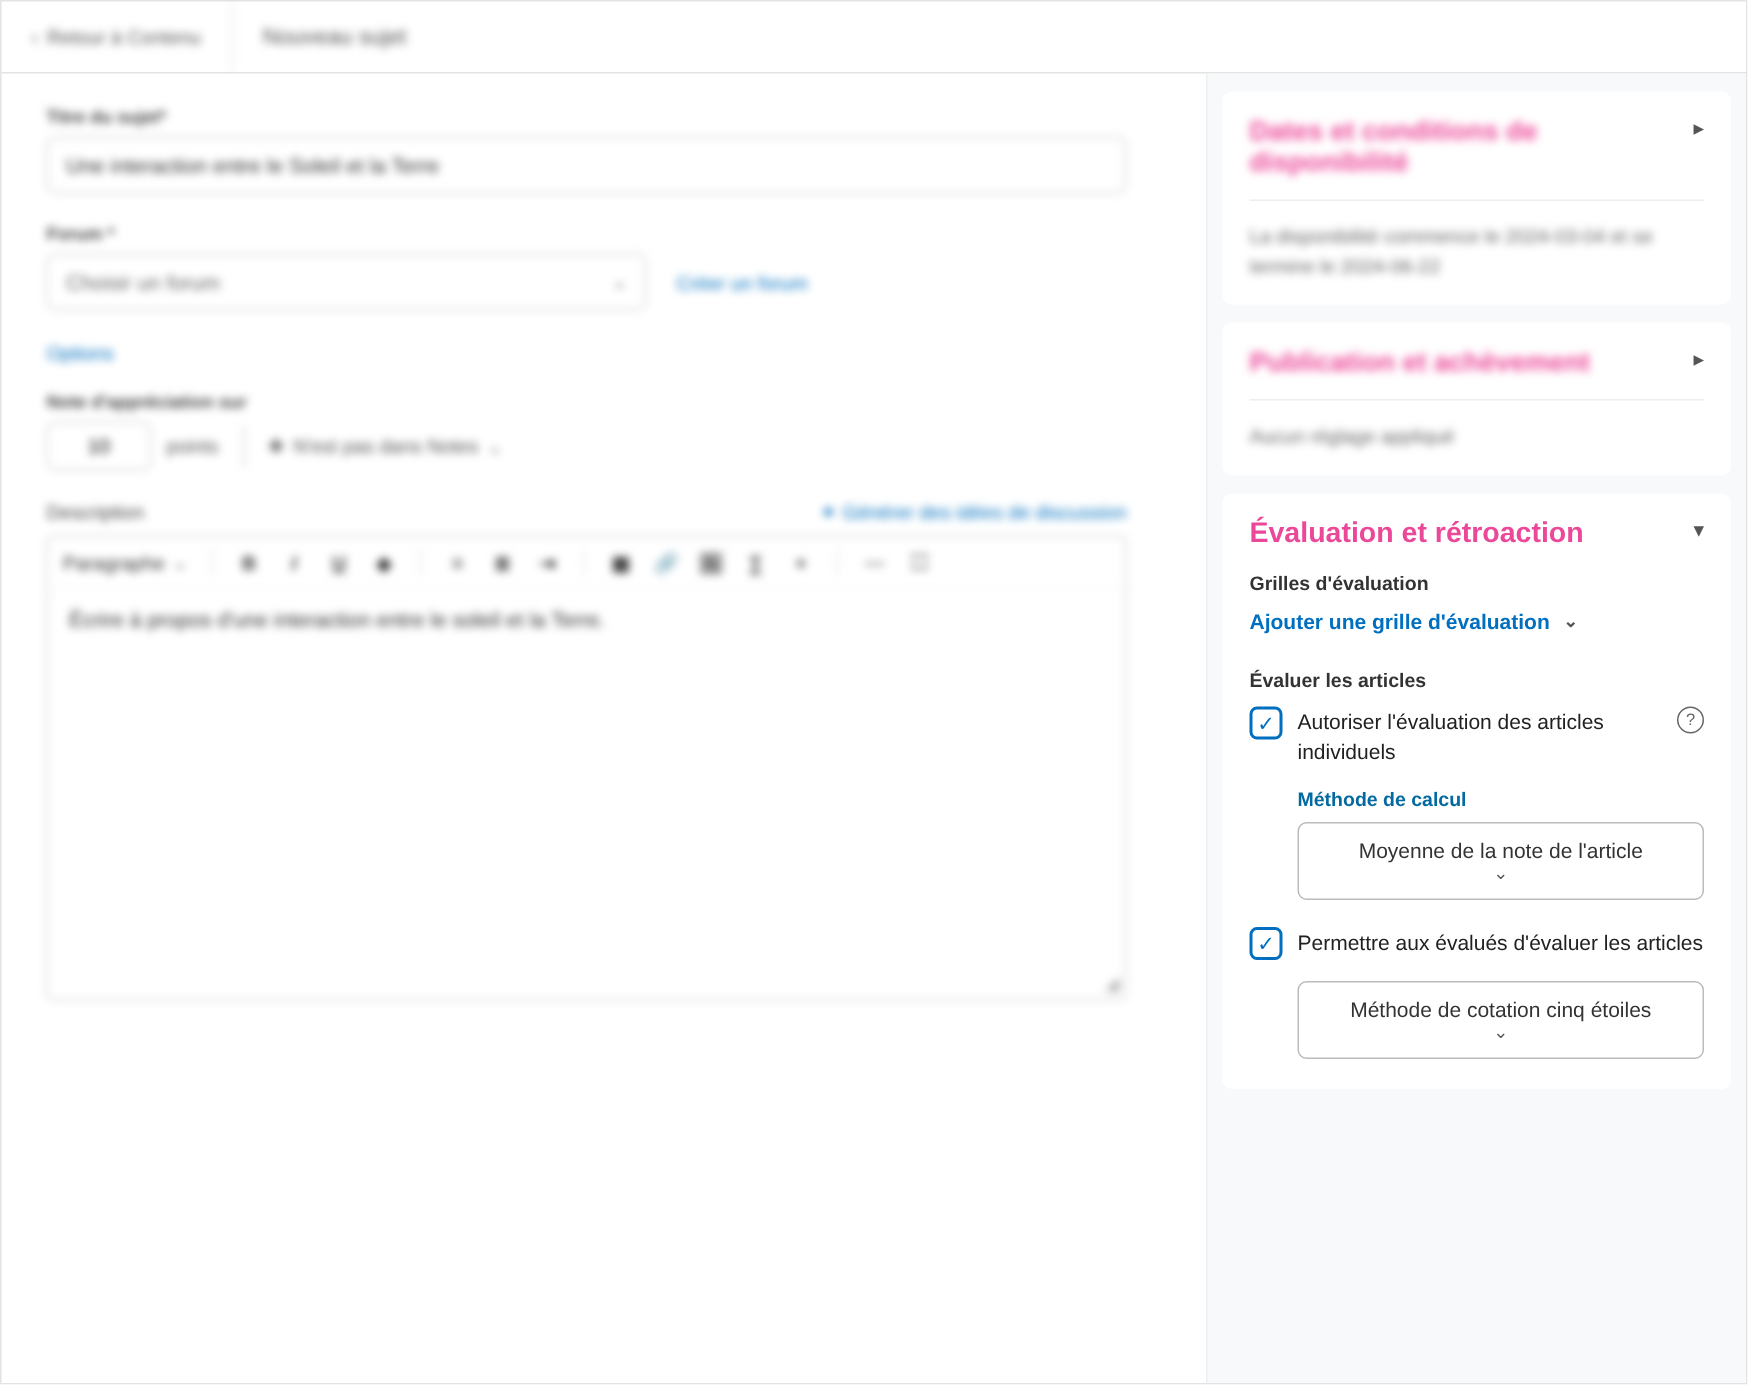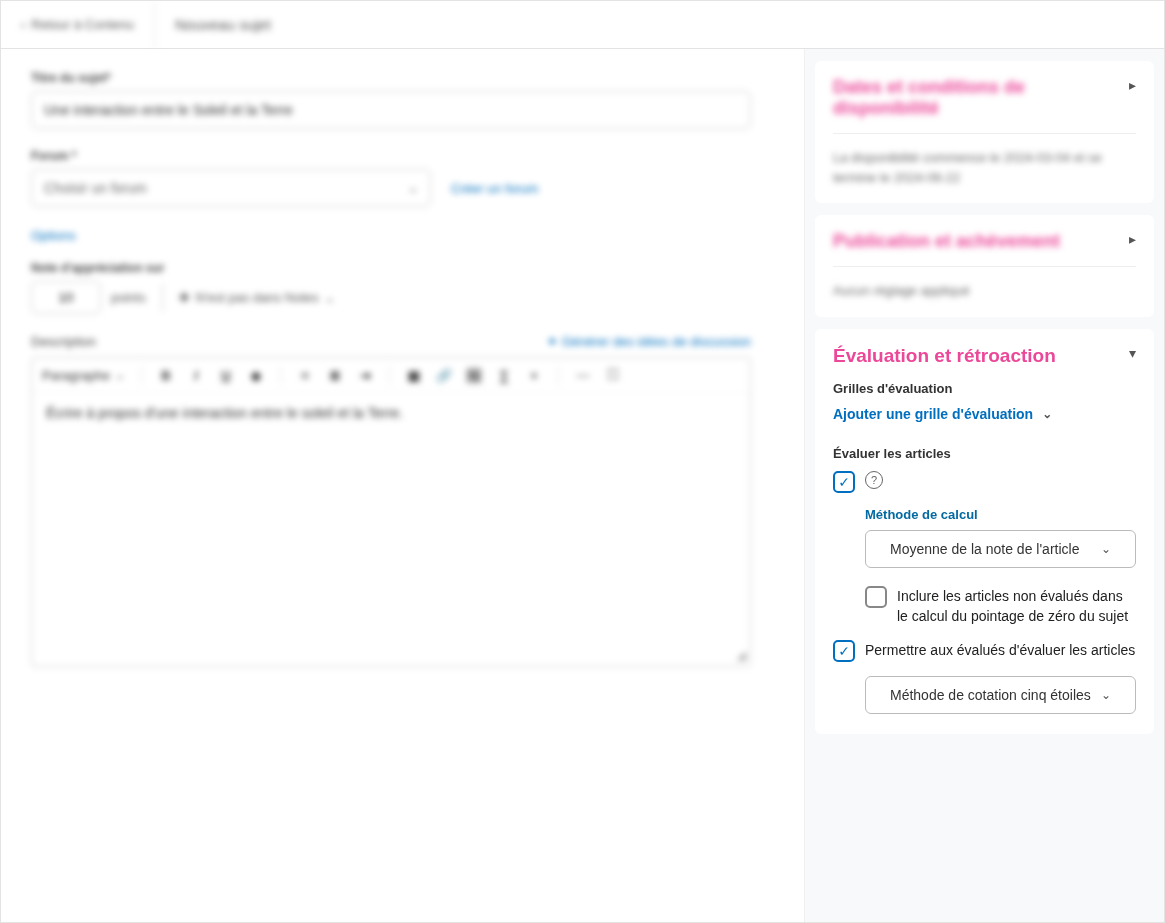--- a/index.html
+++ b/index.html
@@ -186,28 +186,29 @@
   border: 1.5px solid #666;
   border-radius: 50%;
   display:flex; align-items:center; justify-content:center;
   font-size: 11px; color:#666; flex-shrink:0;
 }
 .indent { margin-left: 32px; }
 .small-label { font-size: 13px; font-weight: 600; color: #0369a1; margin-bottom: 8px; }
 .dropdown {
   border: 1px solid #bbb;
   border-radius: 6px;
-  padding: 10px 24px;
+  padding: 10px 14px;
   font-size: 14px;
   color: #333;
   display: flex;
   justify-content: space-between;
   align-items: center;
   background: #fff;
   margin-bottom: 18px;
+  flex-direction: column;
 }
 .chevron { font-size: 12px; color: #555;}
 </style>
 </head>
 <body>
 
 <div class="app">
   <div class="header">
     <div class="back-link">
       <span>‹</span>
@@ -320,34 +321,31 @@
         <div class="section-label">Grilles d'évaluation</div>
         <div class="add-link">
           <span>Ajouter une grille d'évaluation</span>
           <span class="chevron">⌄</span>
         </div>
 
         <div class="section-label">Évaluer les articles</div>
 
         <div class="checkbox-row">
           <div class="checkbox">✓</div>
+          <div class="checkbox-label">Autoriser l'évaluation des articles individuels</div>
           <div class="help-icon">?</div>
         </div>
 
         <div class="indent">
           <div class="small-label">Méthode de calcul</div>
           <div class="dropdown">
             <span>Moyenne de la note de l'article</span>
             <span class="chevron">⌄</span>
           </div>
 
-          <div class="checkbox-row">
-            <div class="checkbox unchecked"></div>
-            <div class="checkbox-label">Inclure les articles non évalués dans le calcul du pointage de zéro du sujet</div>
-          </div>
         </div>
 
         <div class="checkbox-row" style="margin-top:6px;">
           <div class="checkbox">✓</div>
           <div class="checkbox-label">Permettre aux évalués d'évaluer les articles</div>
         </div>
 
         <div class="indent">
           <div class="dropdown" style="margin-bottom:4px;">
             <span>Méthode de cotation cinq étoiles</span>

